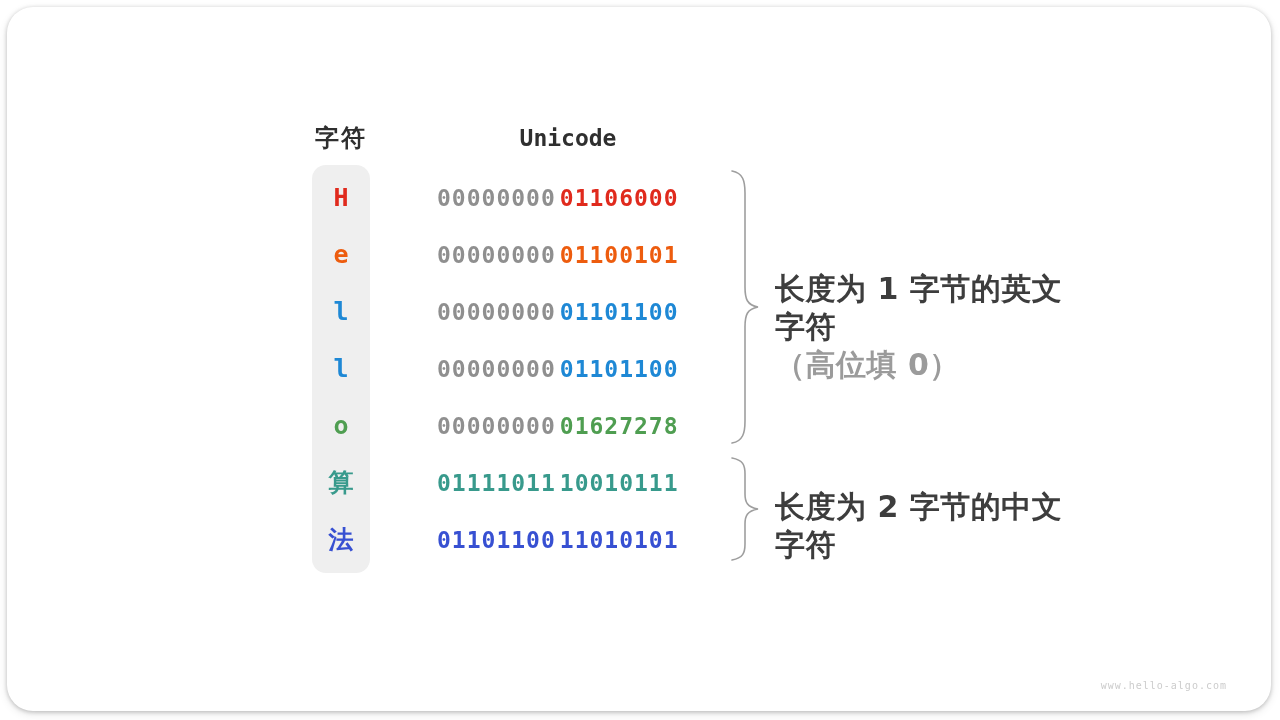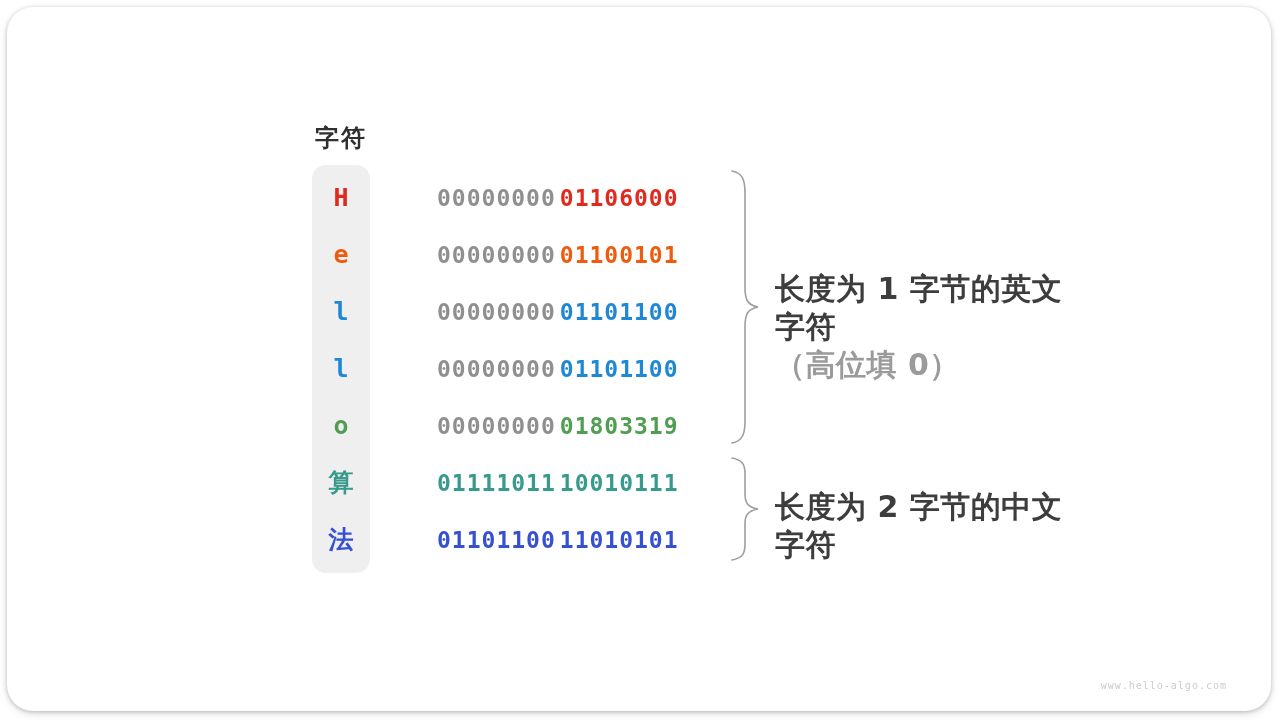--- a/index.html
+++ b/index.html
@@ -102,20 +102,21 @@
     letter-spacing: 1px;
     color: #cccccc;
   }
 </style>
 </head>
 <body>
 
 <div class="card">
 
   <div class="hdr hdr-char">字符</div>
+  <div class="hdr hdr-unicode">Unicode</div>
 
   <div class="char-column-bg"></div>
 
   <div class="rows">
 
     <div class="row">
       <div class="cell-char" style="color: rgb(224, 42, 29);">H</div>
       <div class="cell-binary">
         <span style="color: rgb(143, 143, 143);">00000000</span>
         <span style="color: rgb(224, 42, 29);">01106000</span>
@@ -143,21 +144,21 @@
       <div class="cell-binary">
         <span style="color: rgb(143, 143, 143);">00000000</span>
         <span style="color: rgb(30, 136, 213);">01101100</span>
       </div>
     </div>
 
     <div class="row">
       <div class="cell-char" style="color: rgb(79, 158, 81);">o</div>
       <div class="cell-binary">
         <span style="color: rgb(143, 143, 143);">00000000</span>
-        <span style="color: rgb(79, 158, 81);">01803319</span>
+        <span style="color: rgb(79, 158, 81);">01627278</span>
       </div>
     </div>
 
     <div class="row">
       <div class="cell-char" style="color: rgb(56, 154, 140);">算</div>
       <div class="cell-binary">
         <span style="color: rgb(56, 154, 140);">01111011</span>
         <span style="color: rgb(56, 154, 140);">10010111</span>
       </div>
     </div>

